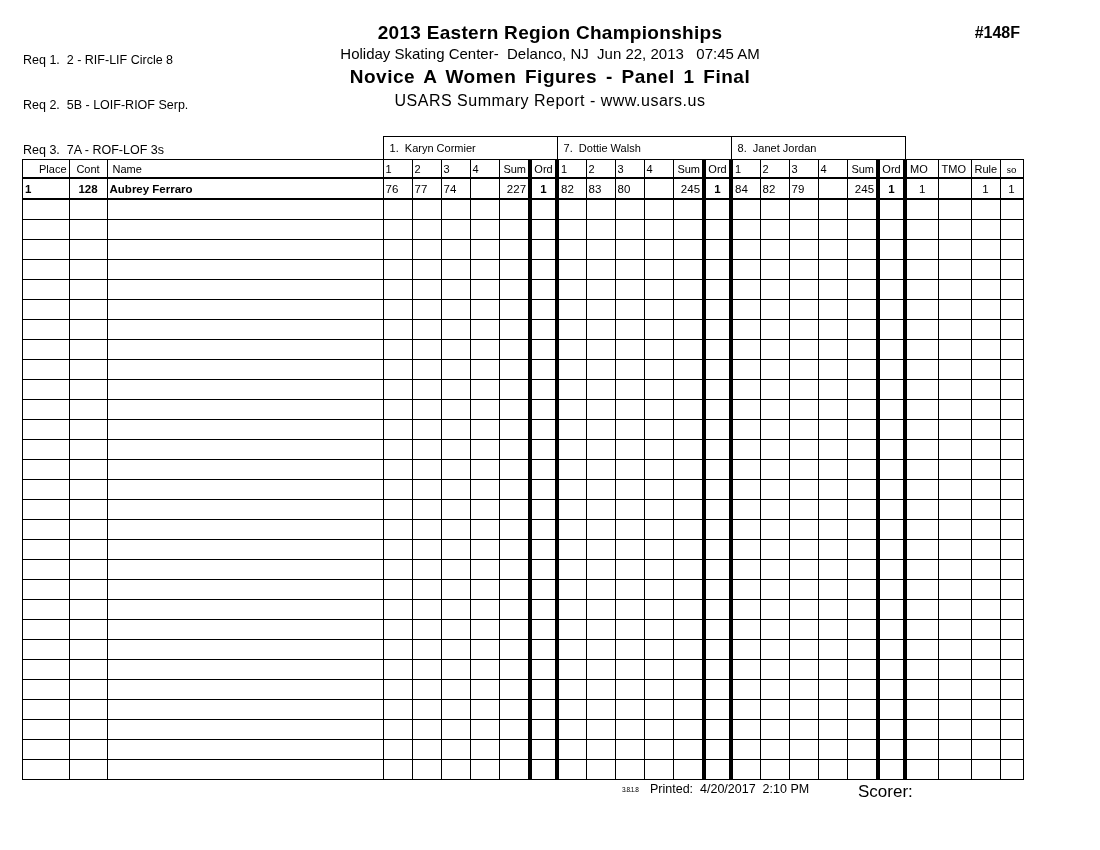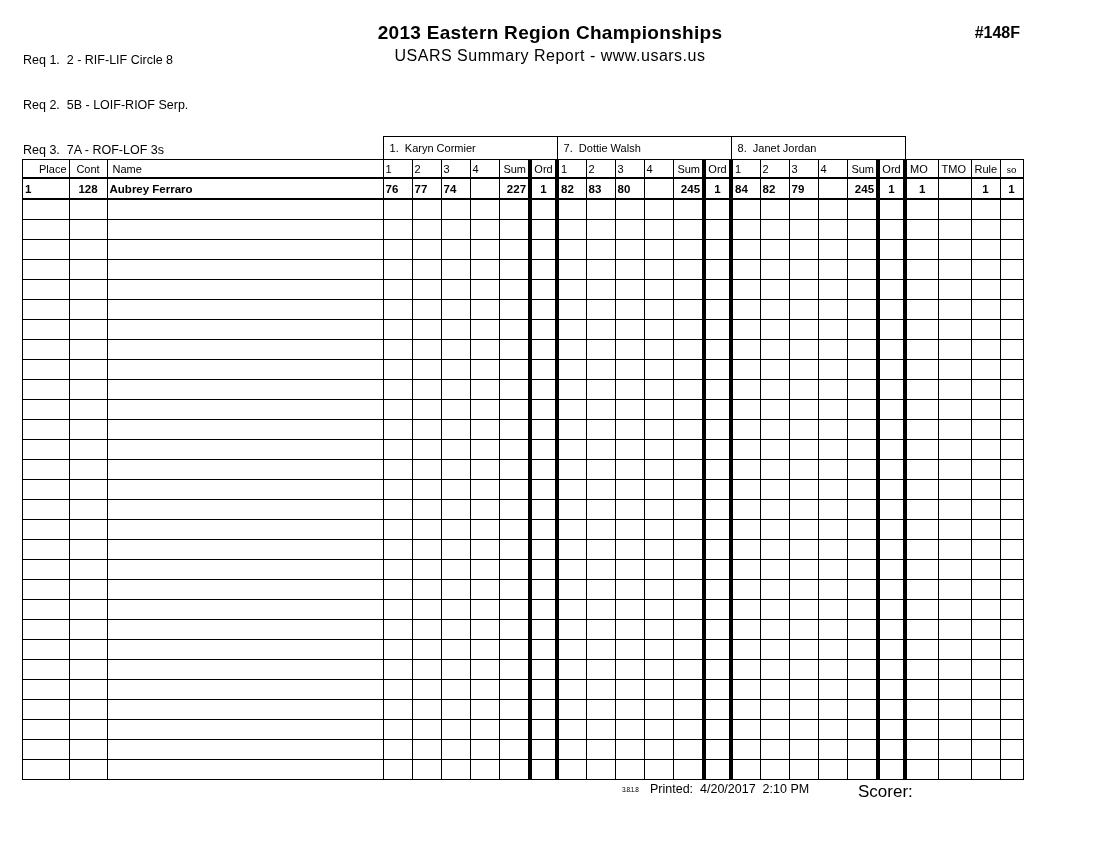--- a/index.html
+++ b/index.html
@@ -97,21 +97,21 @@
   .c-place { text-align: left; padding-left: 4px; }
   .c-cont  { text-align: center; }
   .c-name  { text-align: left; padding-left: 5px; }
   .c-score { text-align: left; padding-left: 5px; }
   .c-sum   { text-align: right; padding-right: 3px; }
   .c-ord   { text-align: center; border-left: 4px solid #000 !important; border-right: 4px solid #000 !important; }
   .c-mo, .c-tmo, .c-rule, .c-so { text-align: center; }
   
   tr.data-row td { border-bottom: 2px solid #000; }
   tr.data-row .c-place, tr.data-row .c-cont, tr.data-row .c-name, tr.data-row .c-ord { font-weight: bold; }
-  tr.data-row td { font-size: 11.5px; font-weight: bold; }
+  tr.data-row td { font-size: 11.5px; }
   
   .footer-version {
     position: absolute;
     left: 622px;
     top: 786px;
     font-size: 6.5px;
     letter-spacing: -0.5px;
   }
   .footer-printed {
     position: absolute;
@@ -131,20 +131,22 @@
 <body>
 
 <div class="req-block">
   <div>Req 1.  2 - RIF-LIF Circle 8</div>
   <div>Req 2.  5B - LOIF-RIOF Serp.</div>
   <div>Req 3.  7A - ROF-LOF 3s</div>
 </div>
 
 <div class="title-block">
   <div class="event-title">2013 Eastern Region Championships</div>
+  <div class="venue-line">Holiday Skating Center-  Delanco, NJ  Jun 22, 2013   07:45 AM</div>
+  <div class="report-title">Novice A Women Figures - Panel 1 Final</div>
   <div class="report-subtitle">USARS Summary Report - www.usars.us</div>
 </div>
 
 <div class="program-number">#148F</div>
 
 <table class="summary-table">
   <colgroup>
     <col style="width:36px">
       <col style="width:38px">
       <col style="width:276px">

